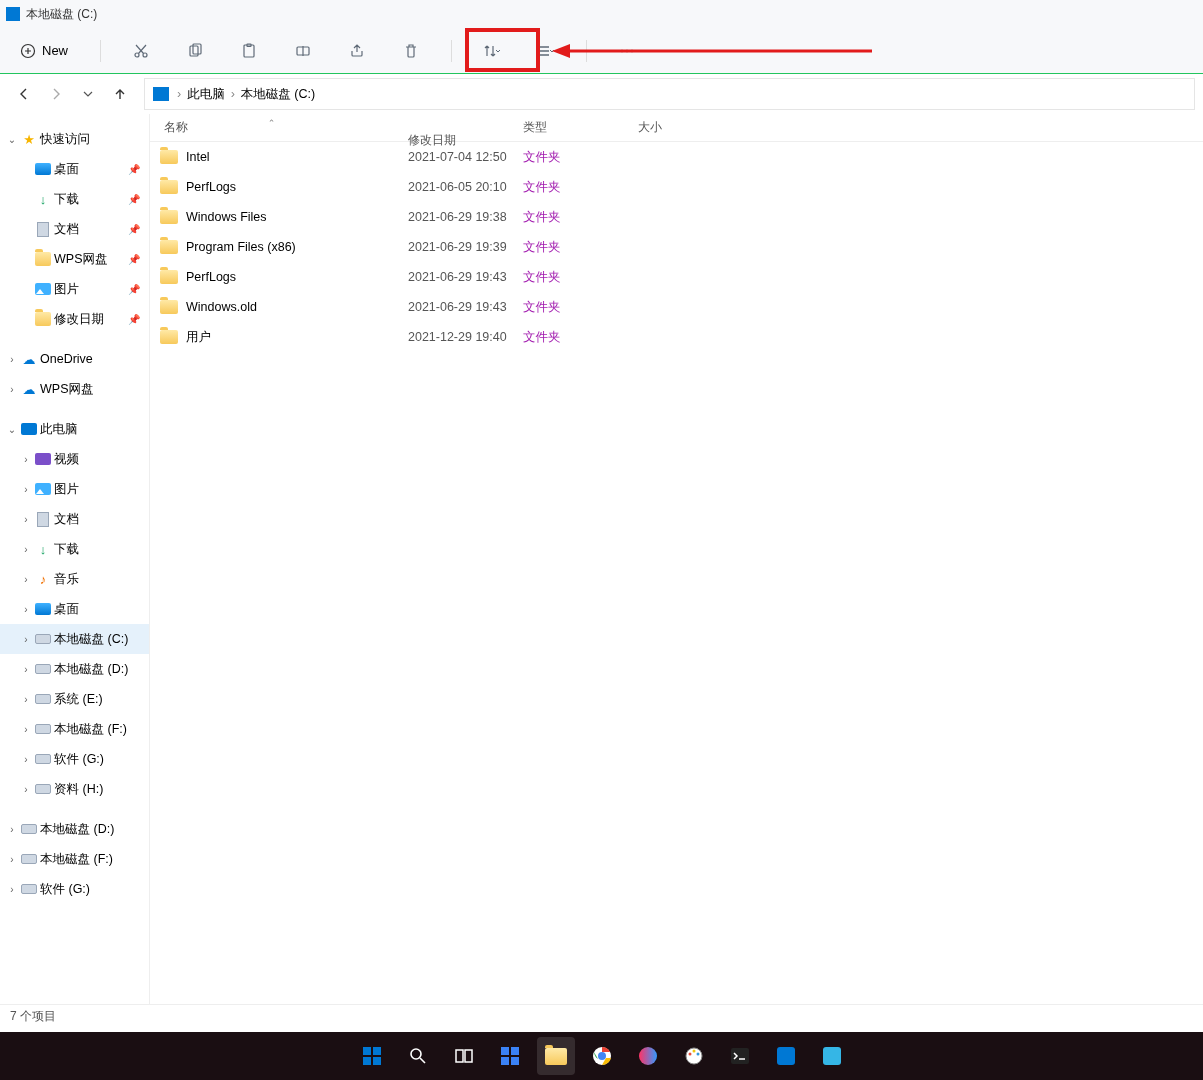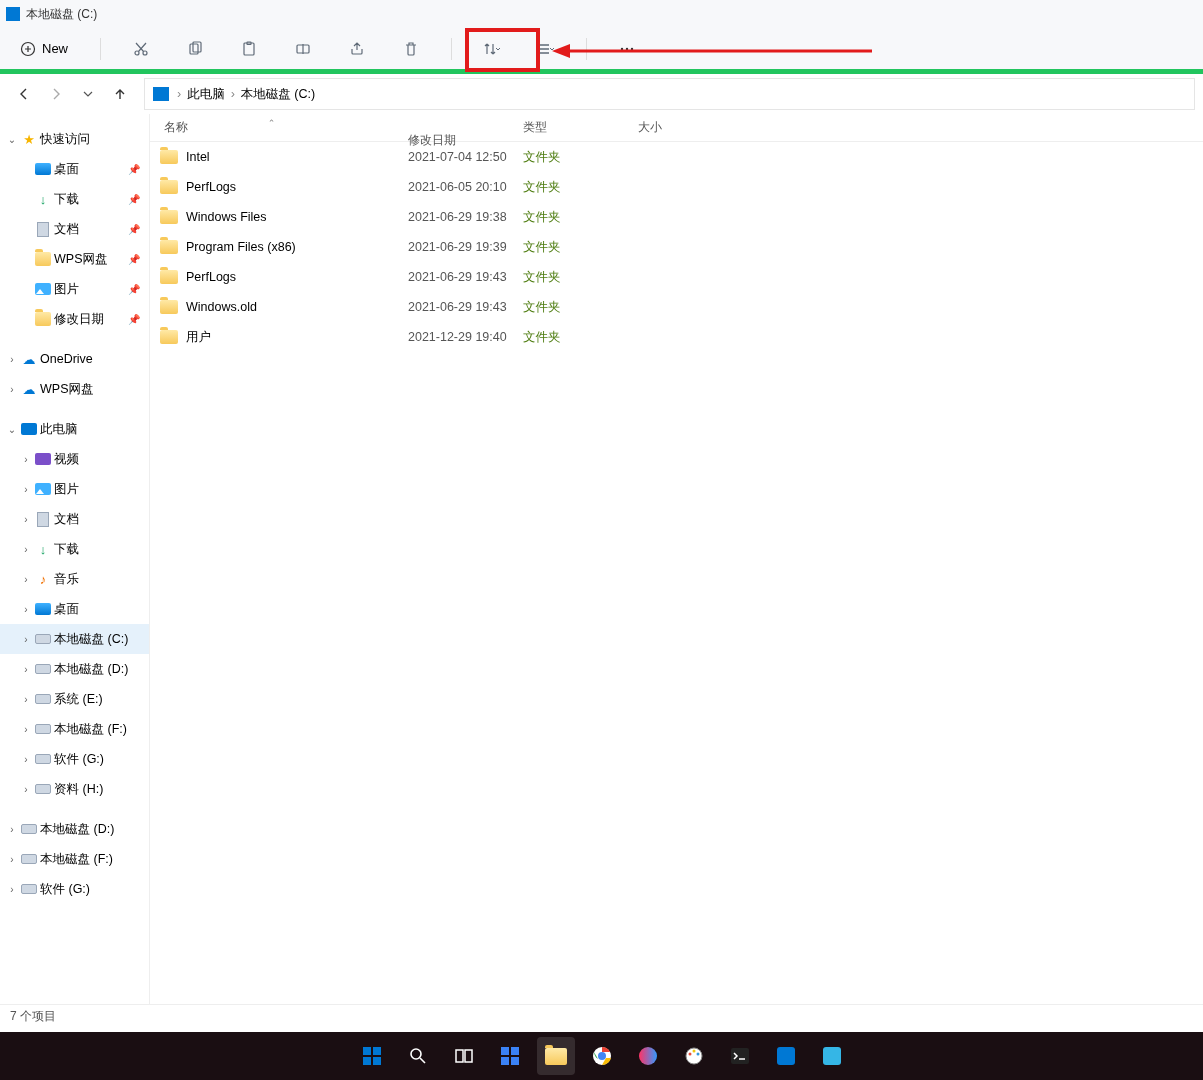--- a/index.html
+++ b/index.html
@@ -1,21 +1,21 @@
 <!DOCTYPE html>
 <html><head>
 <meta charset="utf-8">
 <style>
 * { margin:0; padding:0; box-sizing:border-box; font-family:"Segoe UI","Microsoft YaHei",sans-serif; }
 html,body { width:1203px; height:1080px; background:#fff; overflow:hidden; }
 
 .titlebar { height:28px; display:flex; align-items:center; padding-left:6px; font-size:12px; color:#333; background:#f7f8fa; }
 .titlebar .ti { width:14px; height:14px; background:#0078d4; margin-right:6px; display:inline-block; }
 
-.toolbar { height:46px; background:#f7f8fa; display:flex; align-items:center; padding:0 10px; gap:18px; position:relative; border-bottom:5px solid #22c55e;}
+.toolbar { height:46px; background:#f7f8fa; display:flex; align-items:center; padding:0 10px; gap:18px; position:relative; border-bottom:1px solid #22c55e;}
 .tb-new { display:flex; align-items:center; gap:6px; padding:6px 10px; border-radius:4px; cursor:pointer; font-size:13px;}
 .tb-btn { width:36px; height:36px; display:flex; align-items:center; justify-content:center; border-radius:4px; cursor:pointer; color:#5f6a77;}
 .sep{width:1px;height:22px;background:#ddd;margin:0 4px;}
 .tb-more{position:relative;}
 .highlight-box{position:absolute;left:465px;top:28px;width:75px;height:44px;border:4px solid #e21b1b;pointer-events:none;z-index:50;}
 .arrow{position:absolute;left:552px;top:41px;width:320px;height:20px;pointer-events:none;z-index:50;}
 
 .nav-row{display:flex;align-items:center;height:40px;}
 .nav-btns{display:flex;align-items:center;gap:4px;padding:0 10px;}
 .nv-btn{width:28px;height:28px;display:flex;align-items:center;justify-content:center;color:#555;cursor:pointer;border-radius:3px;}
@@ -38,21 +38,21 @@
 .c-name{width:244px;position:relative;}
 .c-date{width:115px;margin-top:26px;}
 .c-type{width:115px;}
 .c-size{width:90px;}
 .sort-ind{position:absolute;left:50%;top:-1px;transform:translateX(-50%);font-size:9px;color:#888;}
 
 .rows{flex:1;overflow:auto;}
 .row{display:flex;height:30px;align-items:center;font-size:12.5px;cursor:default;}
 .rc-name{width:244px;display:flex;align-items:center;gap:8px;padding-left:10px;}
 .rc-date{width:115px;color:#555;padding-left:14px;}
-.rc-type{width:115px;color:#4d7c0f;padding-left:14px;}
+.rc-type{width:115px;color:#a21caf;padding-left:14px;}
 .folder-ico{width:18px;height:14px;background:linear-gradient(#ffe9a6,#f7c95b);border-radius:2px;position:relative;}
 .folder-ico:before{content:"";position:absolute;top:-3px;left:0;width:8px;height:3px;background:#f7c95b;border-radius:2px 2px 0 0;}
 
 .status{height:24px;border-top:1px solid #eee;font-size:12px;display:flex;align-items:center;padding-left:10px;color:#555;}
 
 .taskbar{position:absolute;bottom:0;left:0;right:0;height:48px;background:#1a0e12;display:flex;align-items:center;justify-content:center;gap:8px;}
 .tb-ico{width:38px;height:38px;display:flex;align-items:center;justify-content:center;border-radius:4px;}
 .tb-ico.active{background:rgba(255,255,255,.12);}
 
 svg{display:block;}

